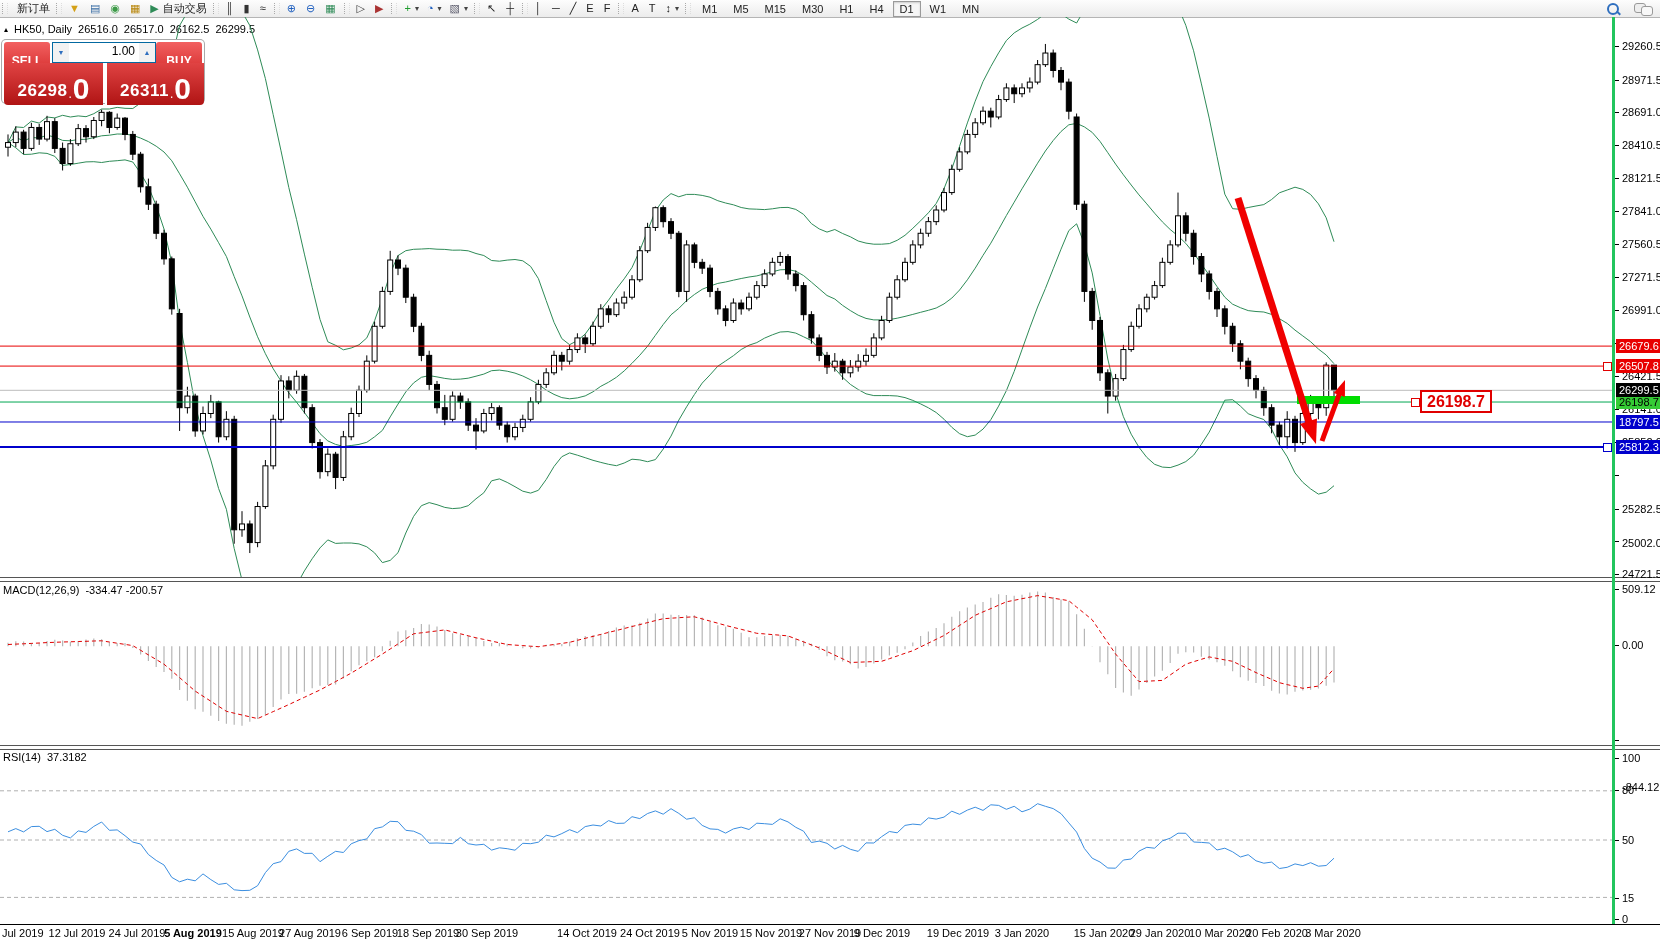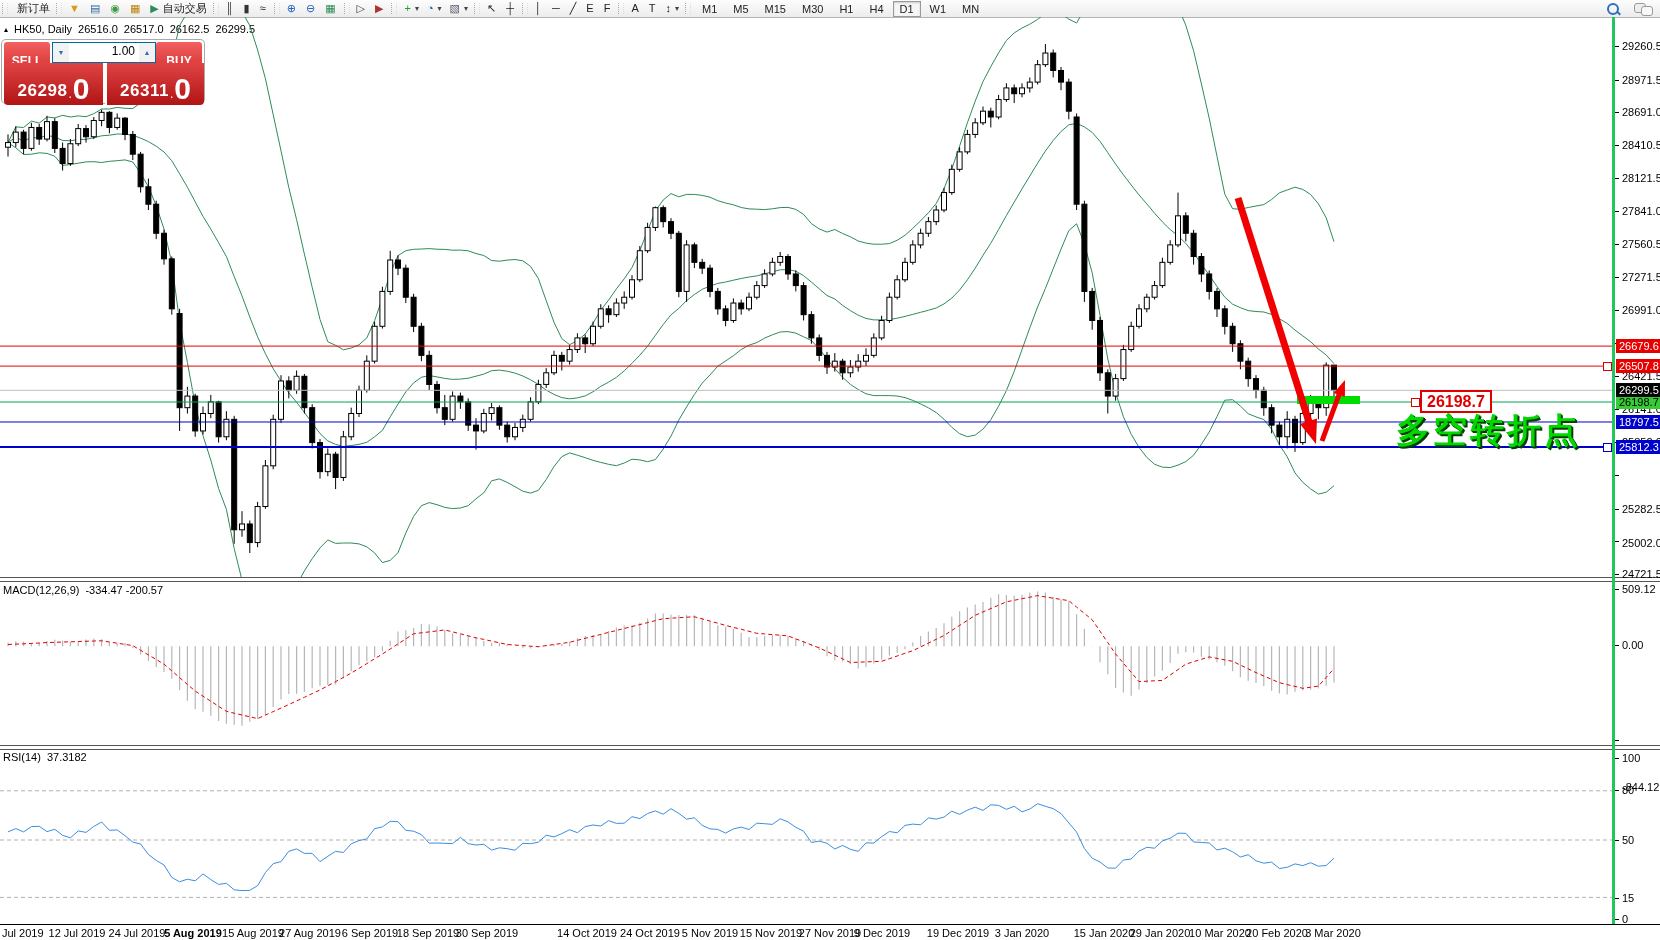--- a/index.html
+++ b/index.html
@@ -837,18 +837,17 @@
         <span class="pbig">0</span>
   </div>
   <div class="pricecell" id="buycell">
     <span class="pmain">26311</span>
         <span class="pdot">.</span>
         <span class="pbig">0</span>
   </div>
 </div>
 
 <div id="ptag" style="left: 1420px; top: 390px;">26198.7</div>
-<div id="cntext" style="left: 1396px; top: 408px;">多空转折点</div>
 
 <div class="handle" style="left: 1411px; top: 398px; border: 1px solid rgb(224, 0, 0);"></div>
     <div class="handle" style="left: 1603px; top: 362px; border: 1px solid rgb(224, 0, 0);"></div>
     <div class="handle" style="left: 1603px; top: 443px; border: 1px solid rgb(0, 0, 204);"></div>
 </div>
 
 </body></html>

